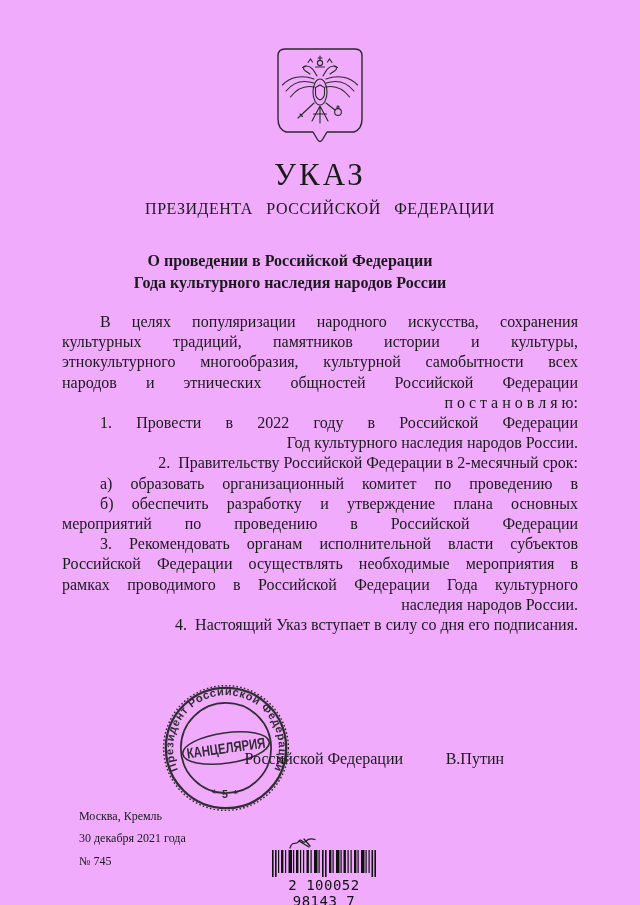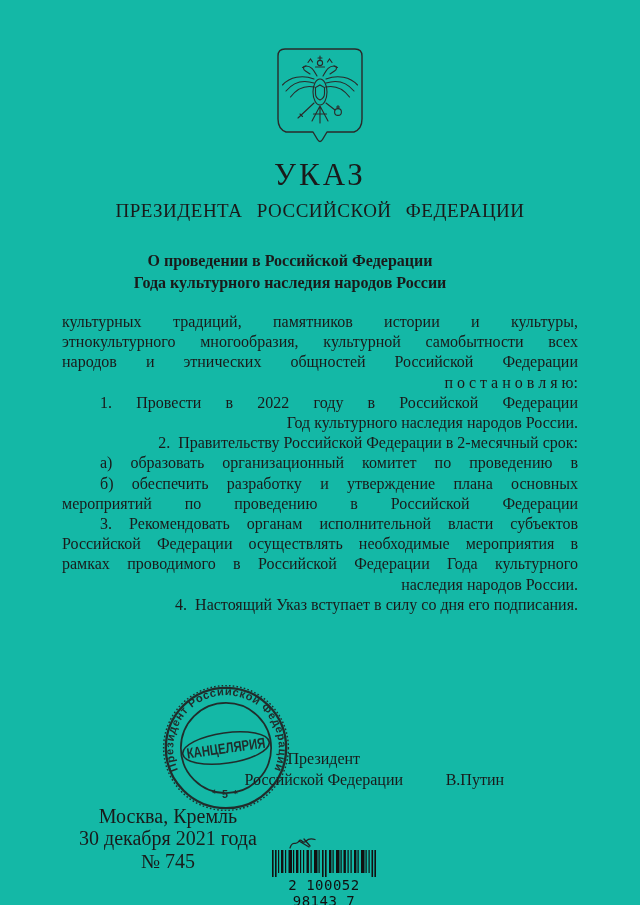--- a/index.html
+++ b/index.html
@@ -1,41 +1,41 @@
 <!DOCTYPE html>
 <html><head>
 <meta charset="utf-8">
 <style>
   html,body{margin:0;padding:0;background:#ffffff;}
-  .page{position:relative;width:640px;height:905px;background:#14b8a6;overflow:hidden;
+  .page{position:relative;width:640px;height:905px;background:#f0abfc;overflow:hidden;
         font-family:"Liberation Serif","DejaVu Serif",serif;color:#1a1a1a;}
 
   .coat{position:absolute;left:277px;top:48px;width:86px;height:98px;}
 
   .title{position:absolute;left:0;top:157px;width:640px;text-align:center;
          font-size:31px;letter-spacing:3px;}
   .issuer{position:absolute;left:0;top:200px;width:640px;text-align:center;
-          font-size:19px;letter-spacing:.5px;word-spacing:9px;}
+          font-size:16px;letter-spacing:.5px;word-spacing:9px;}
   .subject{position:absolute;left:0;top:250px;width:580px;text-align:center;
            font-weight:bold;font-size:16px;line-height:22px;}
 
   .bodytext{position:absolute;left:62px;top:312px;width:516px;}
   .ln{font-size:16px;line-height:20.2px;white-space:normal;text-align:right;}
   .just{text-align:justify;text-align-last:justify;}
   .ind{padding-left:38px;}
 
   .sig{position:absolute;left:228px;top:748px;width:276px;display:flex;
        align-items:flex-end;gap:26px;font-size:16px;line-height:21px;}
   .sig-post{flex:1;text-align:center;}
   .sig-name{white-space:nowrap;}
 
   .stamp{position:absolute;left:156px;top:683px;width:140px;height:130px;
          opacity:.92;z-index:2;}
 
-  .footer{position:absolute;left:79px;top:805px;font-size:20px;line-height:22.4px;text-align:center;}
+  .footer{position:absolute;left:79px;top:805px;font-size:12px;line-height:22.4px;}
 
   .barcode{position:absolute;left:268px;top:836px;width:112px;text-align:center;}
   .barcode .squiggle{position:absolute;left:20px;top:0;}
   .barcode .bars{display:block;margin:14px auto 0 auto;}
   .barcode .digits{font-family:"DejaVu Sans Mono",monospace;font-size:14px;
                    letter-spacing:.5px;color:#111;margin-top:0;}
 </style>
 </head>
 <body>
 
@@ -73,40 +73,40 @@
   </svg>
 
   <div class="title">УКАЗ</div>
   <div class="issuer">ПРЕЗИДЕНТА РОССИЙСКОЙ ФЕДЕРАЦИИ</div>
   <div class="subject">
     <div>О проведении в Российской Федерации</div>
     <div>Года культурного наследия народов России</div>
   </div>
 
   <div class="bodytext">
+    <div class="ln just ind">В целях популяризации народного искусства, сохранения</div>
     <div class="ln just">культурных традиций, памятников истории и культуры,</div>
     <div class="ln just">этнокультурного многообразия, культурной самобытности всех</div>
     <div class="ln just">народов и этнических общностей Российской Федерации</div>
     <div class="ln">п о с т а н о в л я ю:</div>
     <div class="ln just ind">1. Провести в 2022 году в Российской Федерации</div>
     <div class="ln">Год культурного наследия народов России.</div>
     <div class="ln ind">2. Правительству Российской Федерации в 2-месячный срок:</div>
     <div class="ln just ind">а) образовать организационный комитет по проведению в</div>
     <div class="ln just ind">б) обеспечить разработку и утверждение плана основных</div>
     <div class="ln just">мероприятий по проведению в Российской Федерации</div>
     <div class="ln just ind">3. Рекомендовать органам исполнительной власти субъектов</div>
     <div class="ln just">Российской Федерации осуществлять необходимые мероприятия в</div>
     <div class="ln just">рамках проводимого в Российской Федерации Года культурного</div>
     <div class="ln">наследия народов России.</div>
     <div class="ln ind">4. Настоящий Указ вступает в силу со дня его подписания.</div>
   </div>
 
   <div class="sig">
     <div class="sig-post">
-      <div>Президент</div>
       <div>Российской Федерации</div>
     </div>
     <div class="sig-name">В.Путин</div>
   </div>
 
   <svg class="stamp" viewBox="0 0 138 128">
     <defs>
       <path id="stArc" d="M 24,90 A 52,52 0 1 1 114,90"></path>
       <path id="stBot" d="M 44,107 A 50,50 0 0 0 94,107"></path>
     </defs>

